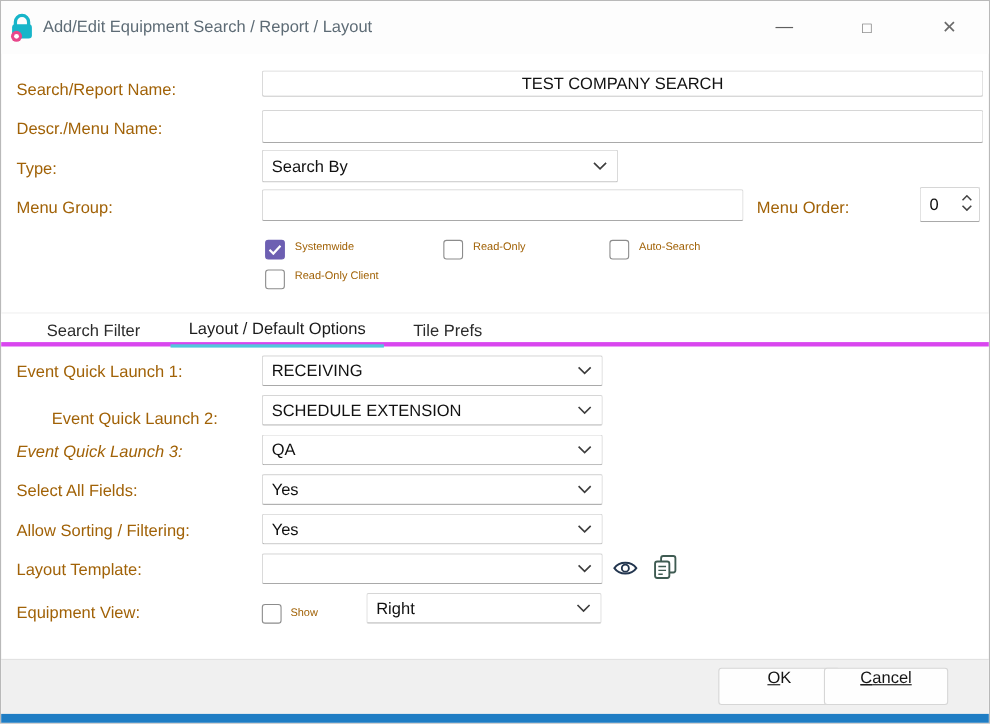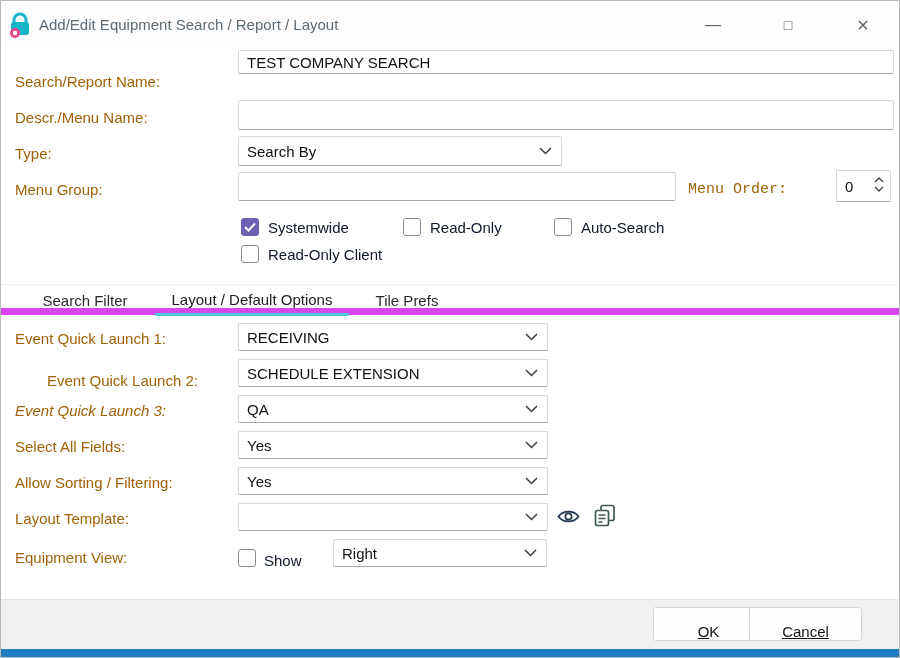--- a/index.html
+++ b/index.html
@@ -28,39 +28,39 @@
     font-size:15px; color:#111; cursor:default;
   }
   .dd .chev { position:absolute; right:9px; top:50%; transform:translateY(-50%); }
   .cb {
     position:absolute; width:18px; height:18px; border:1px solid #8c8c8c; border-radius:3px;
     background:#fff; display:flex; align-items:center; justify-content:center; cursor:default;
   }
   .cb svg { display:none; }
   .cb.checked { background:var(--checkbox_purple,#6d5fb2); border-color:var(--checkbox_purple,#6d5fb2); }
   .cb.checked svg { display:block; }
-  .cb-lbl { position:absolute; font-size:15px; color:#0f172a; white-space:nowrap; cursor:default; }
+  .cb-lbl { position:absolute; font-size:10px; color:#a16207; white-space:nowrap; cursor:default; }
   
   .spinner {
     position:absolute; left:835px; top:169px; width:55px; height:32px;
     border:1px solid #d6d6d6; border-bottom-color:#a9a9a9; border-radius:2px;
     display:flex; align-items:center; padding:0 8px; font-size:15px; color:#111; background:#fff;
   }
   .spin-arrows { position:absolute; right:6px; top:6px; display:flex; flex-direction:column; gap:3px; }
   
-  .tabbar { position:absolute; top:283px; left:0; width:100%; height:31px; background:#fff; border-top:1px solid #f0f0f0; border-bottom:7px solid #d946ef; }
+  .tabbar { position:absolute; top:283px; left:0; width:100%; height:31px; background:#fff; border-top:1px solid #f0f0f0; border-bottom:4px solid #d946ef; }
   .tab { position:absolute; top:0; height:31px; display:flex; align-items:center; justify-content:center; font-size:15px; color:#2b2b2b; cursor:default; white-space:nowrap; }
   .tab.active { border-bottom:3px solid var(--accent_teal,#52c7dc); color:#1c1c1c; }
   
   .side-icon { position:absolute; cursor:default; }
   
   .footer { position:absolute; left:0; top:598px; width:100%; height:50px; background:#f0f0f0; border-top:1px solid #e2e2e2; }
   .btn {
     position:absolute; top:606px; height:34px; background:#fefefe; border:1px solid #d6d6d6;
-    border-radius:3px; font-size:15px; color:#151515; display:flex; align-items:flex-end; justify-content:center;
+    border-radius:3px; font-size:15px; color:#151515; display:flex; align-items:flex-start; justify-content:center;
     font-family:inherit; cursor:default;
   }
   .btn .u { text-decoration:underline; }
   .btn.ok { left:652px; width:111px; }
   .btn.cancel { left:748px; width:113px;text-decoration:underline; }
   .strip { position:absolute; left:0; top:648px; width:100%; height:10px; background:var(--strip_blue,#1f7dc4); }
 </style>
 </head>
 <body>
 
@@ -79,37 +79,37 @@
     </div>
     <div class="win-btn max">
       <span>□</span>
     </div>
     <div class="win-btn close">
       <span>✕</span>
     </div>
   </div>
 
   <div class="lbl" style="left:14px; top:72px;">Search/Report Name:</div>
-  <input class="tbox" style="left: 237px; top: 49px; width: 656px; height: 24px;" value="TEST COMPANY SEARCH">
+  <input class="tbox" style="left: 237px; top: 63px; width: 656px; height: 24px; text-align: center;" value="TEST COMPANY SEARCH">
 
   <div class="lbl" style="left:14px; top:108px;">Descr./Menu Name:</div>
   <input class="tbox" style="left: 237px; top: 99px; width: 656px; height: 30px;" value="">
 
   <div class="lbl" style="left:14px; top:144px;">Type:</div>
   <div class="dd" style="left:237px; top:135px; width:324px; height:30px;">
     <span>Search By</span>
     <svg class="chev" width="13" height="8" viewBox="0 0 13 8">
         <path d="M1 1 L6.5 6.5 L12 1" fill="none" stroke="#3d3d3d" stroke-width="1.5"></path>
       </svg>
   </div>
 
   <div class="lbl" style="left:14px; top:180px;">Menu Group:</div>
   <input class="tbox" style="left: 237px; top: 171px; width: 438px; height: 29px;" value="">
 
-  <div class="lbl" style="left:687px; top:180px;font-family:Liberation Mono, monospace;">Menu Order:</div>
+  <div class="lbl" style="left:687px; top:180px;">Menu Order:</div>
   <div class="spinner">
     <span>0</span>
     <span class="spin-arrows">
       <svg width="10" height="6" viewBox="0 0 10 6">
           <path d="M1 5 L5 1 L9 5" fill="none" stroke="#444" stroke-width="1.4"></path>
         </svg>
       <svg width="10" height="6" viewBox="0 0 10 6">
           <path d="M1 1 L5 5 L9 1" fill="none" stroke="#444" stroke-width="1.4"></path>
         </svg>
     </span>

